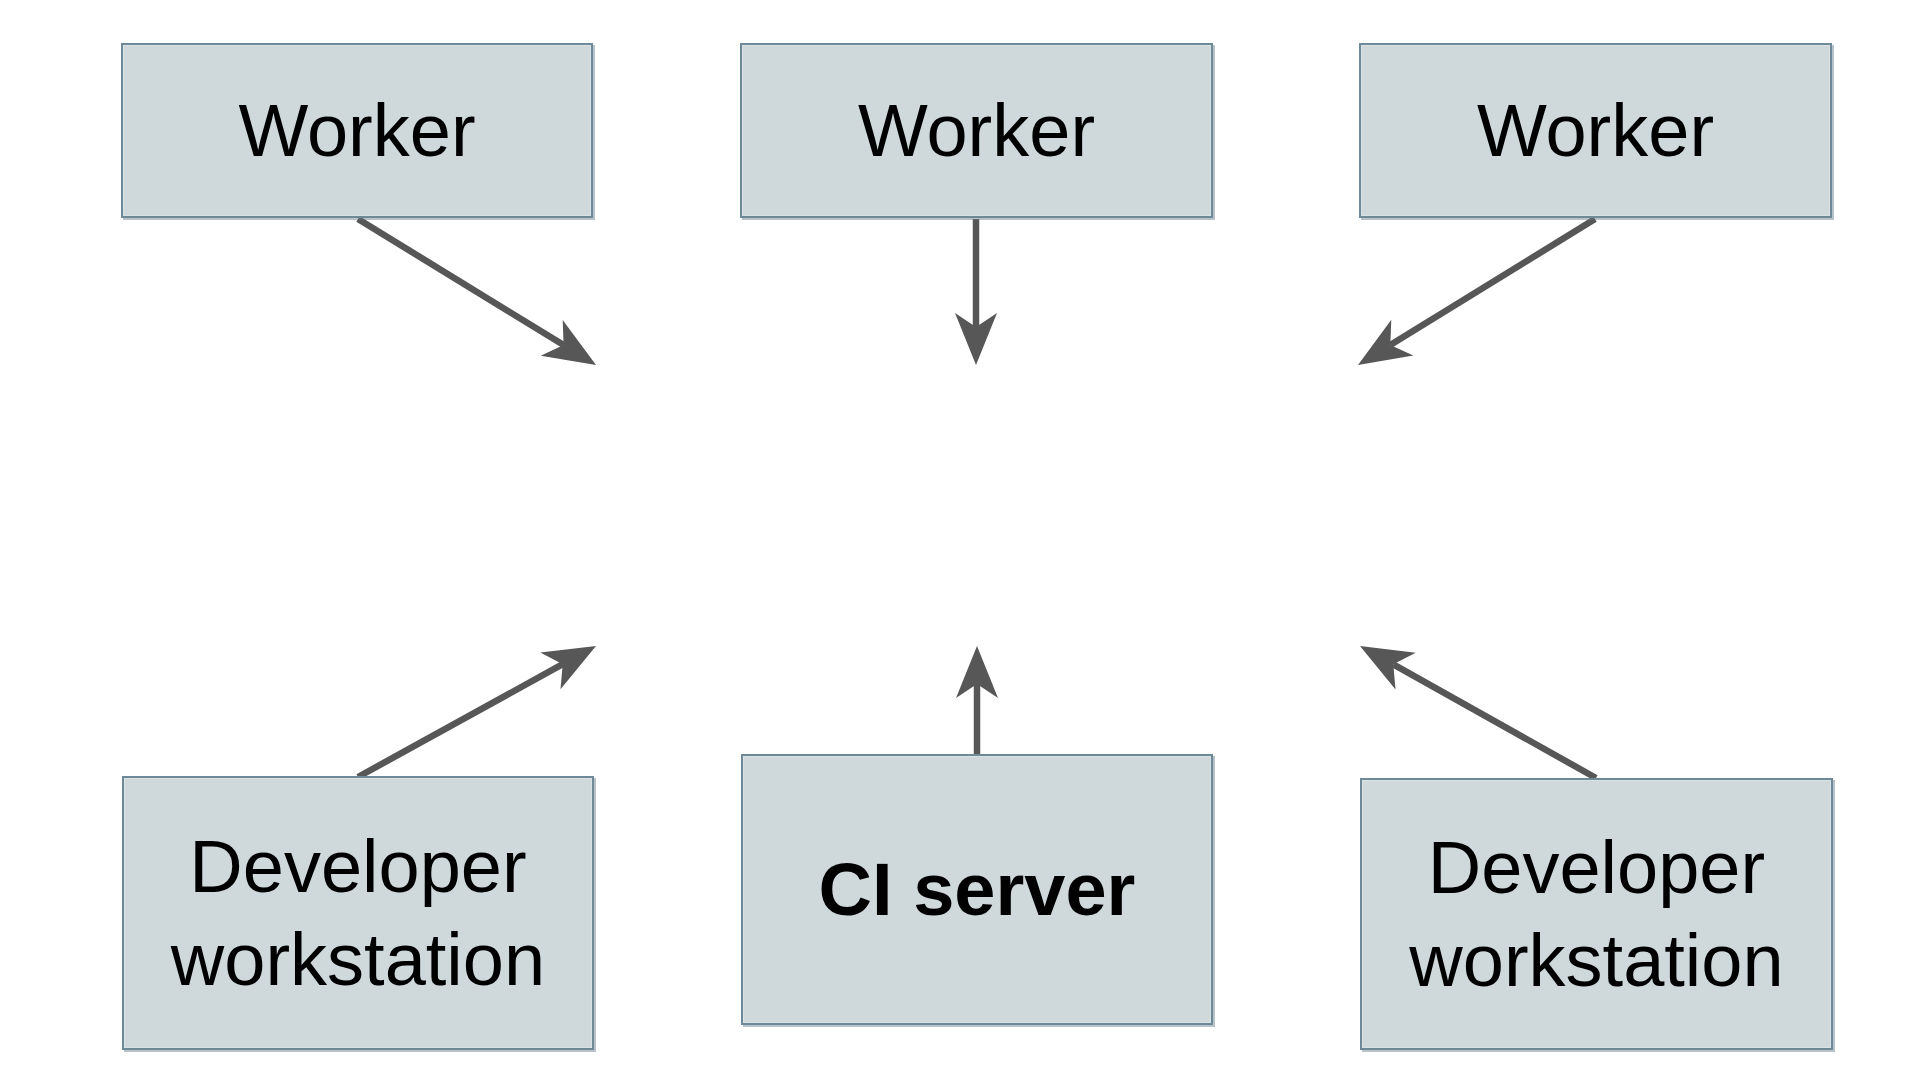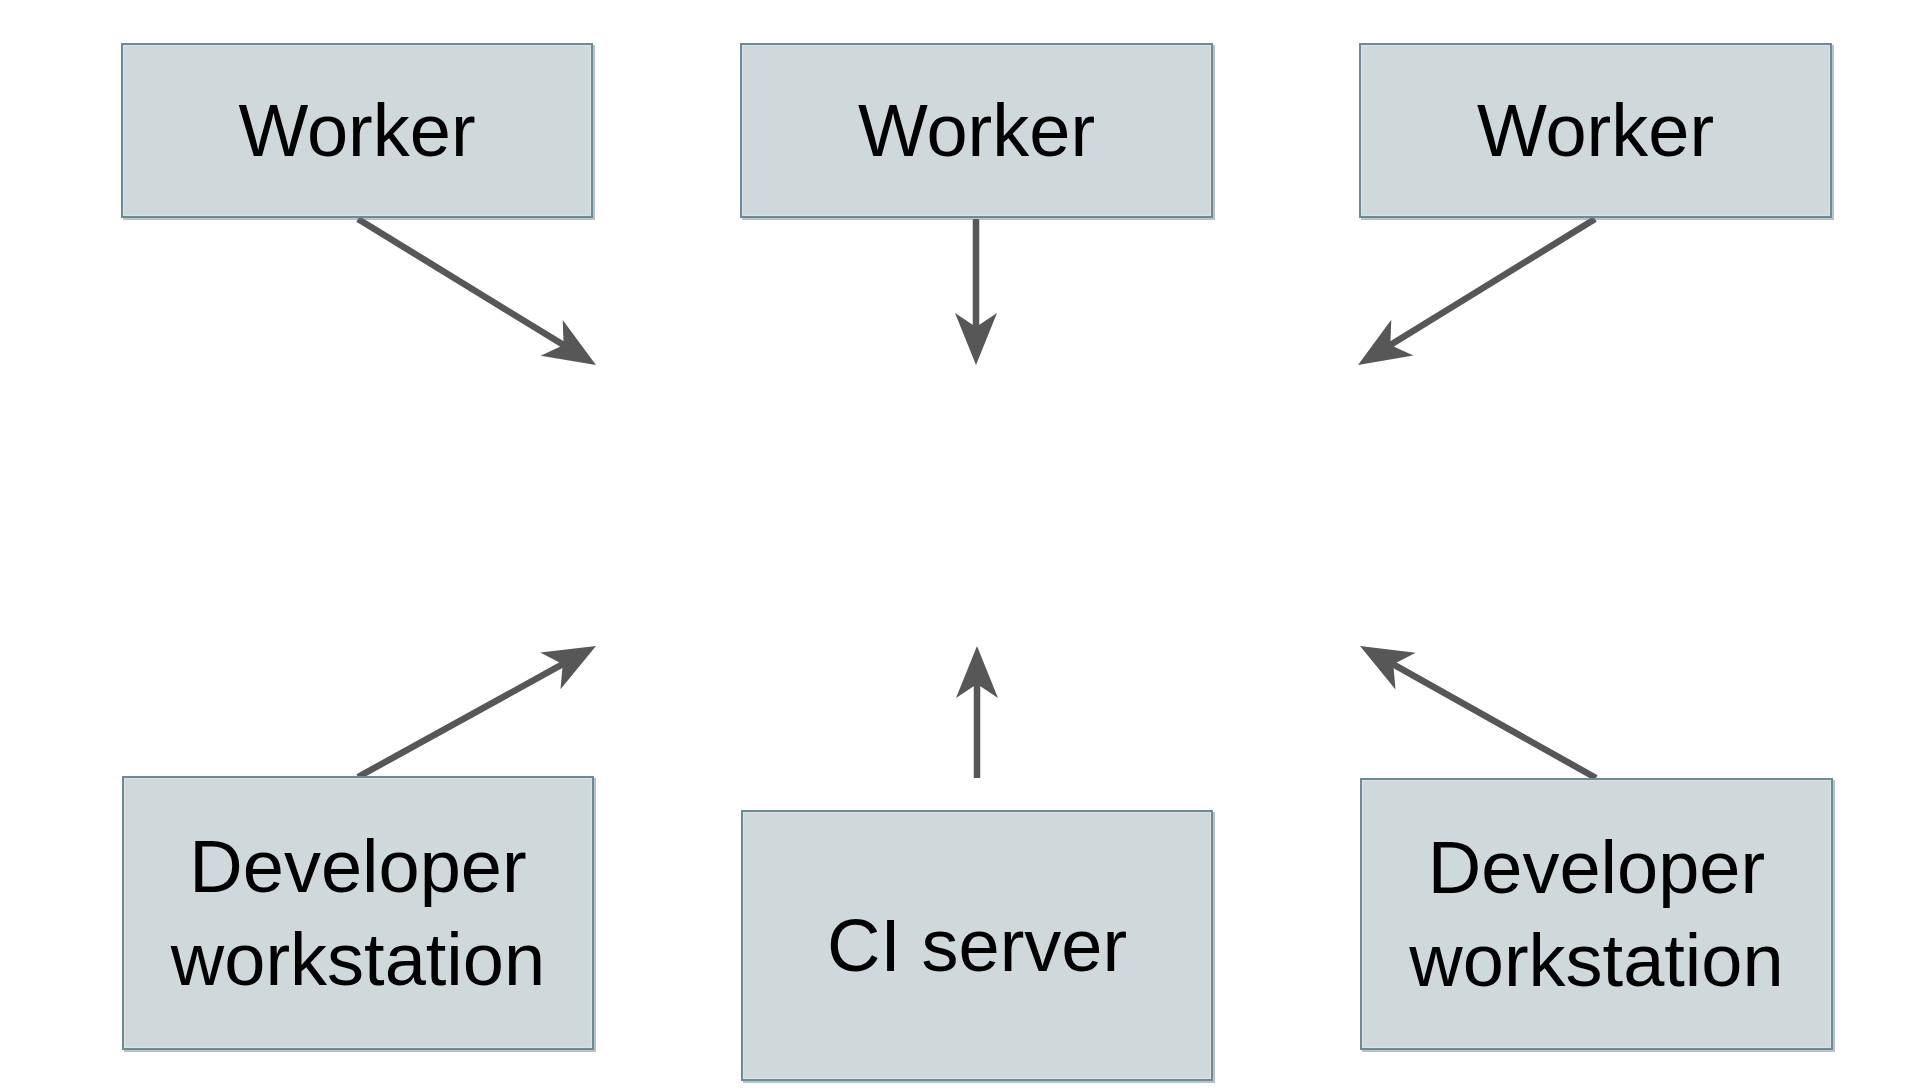--- a/index.html
+++ b/index.html
@@ -39,21 +39,21 @@
     z-index: 2;
     box-sizing: border-box;
   }
   .node .label { padding: 0 10px; }
   
   #node-worker-1            { left: 121px;  top: 43px;  width: 472px; height: 175px; }
   #node-worker-2            { left: 740px;  top: 43px;  width: 473px; height: 175px; }
   #node-worker-3            { left: 1359px; top: 43px;  width: 473px; height: 175px; }
   #node-build-master        { left: 594px;  top: 369px; width: 766px; height: 275px; }
   #node-dev-workstation-1   { left: 122px;  top: 776px; width: 472px; height: 274px; }
-  #node-ci-server           { left: 741px;  top: 810px; width: 472px; height: 271px; }
+  #node-ci-server           { left: 741px;  top: 754px; width: 472px; height: 271px; font-weight: bold; }
   #node-dev-workstation-2   { left: 1360px; top: 778px; width: 473px; height: 272px; }
 </style>
 </head>
 <body>
 
 <div class="canvas">
 
   <svg class="arrow-layer" width="1910" height="1090" viewBox="0 0 1910 1090" xmlns="http://www.w3.org/2000/svg">
 
     <g stroke="#575757" fill="#575757">

